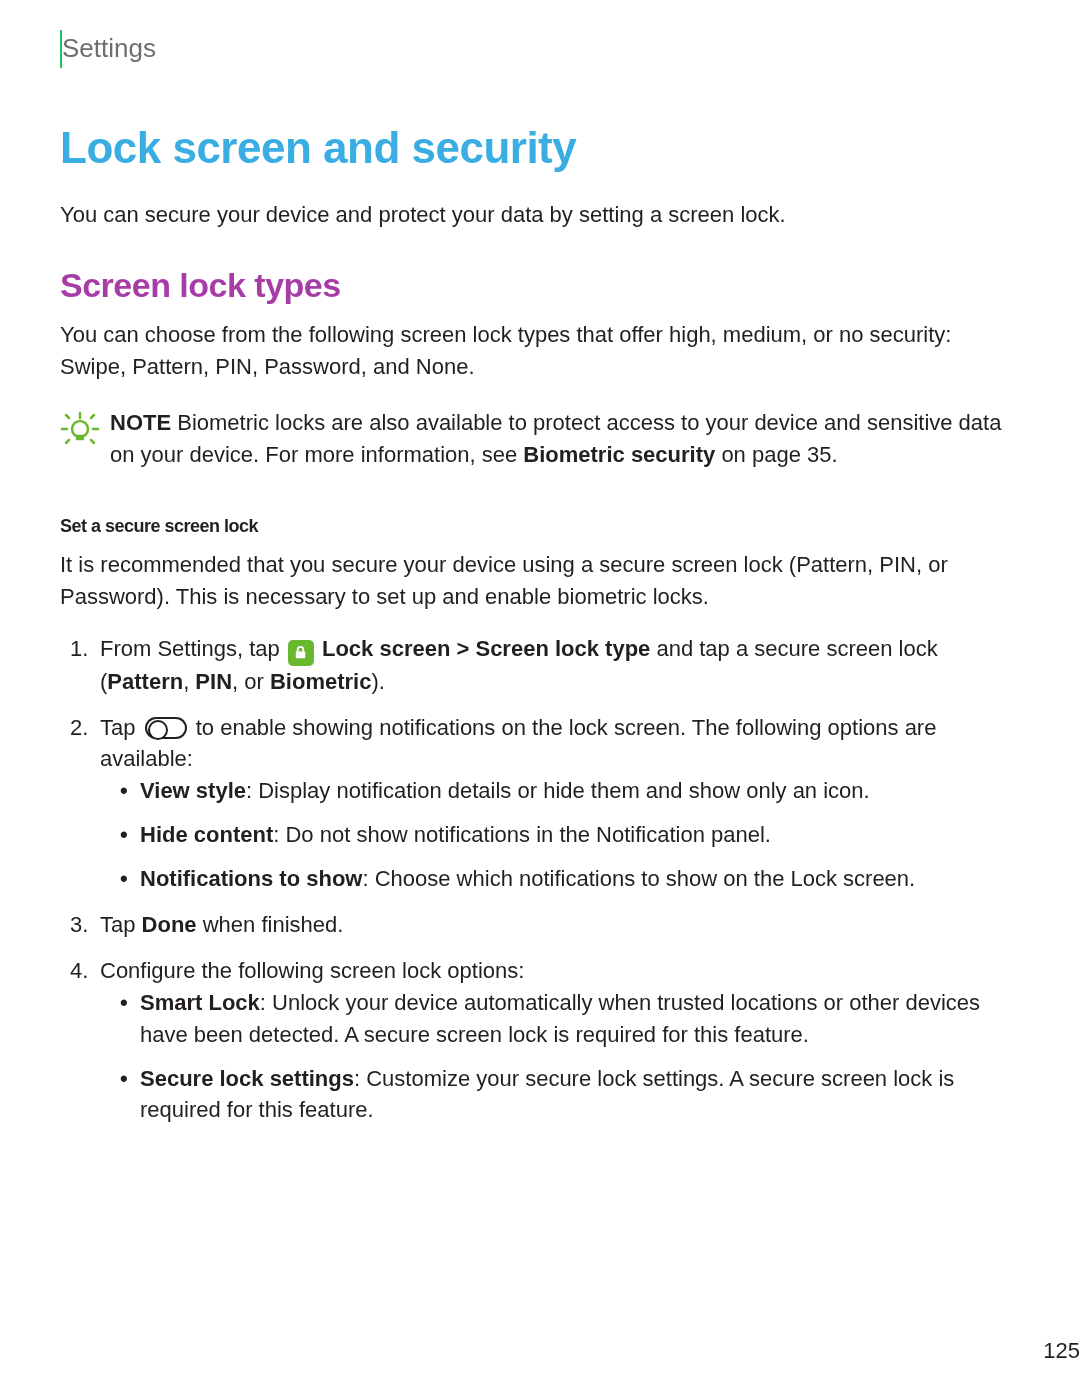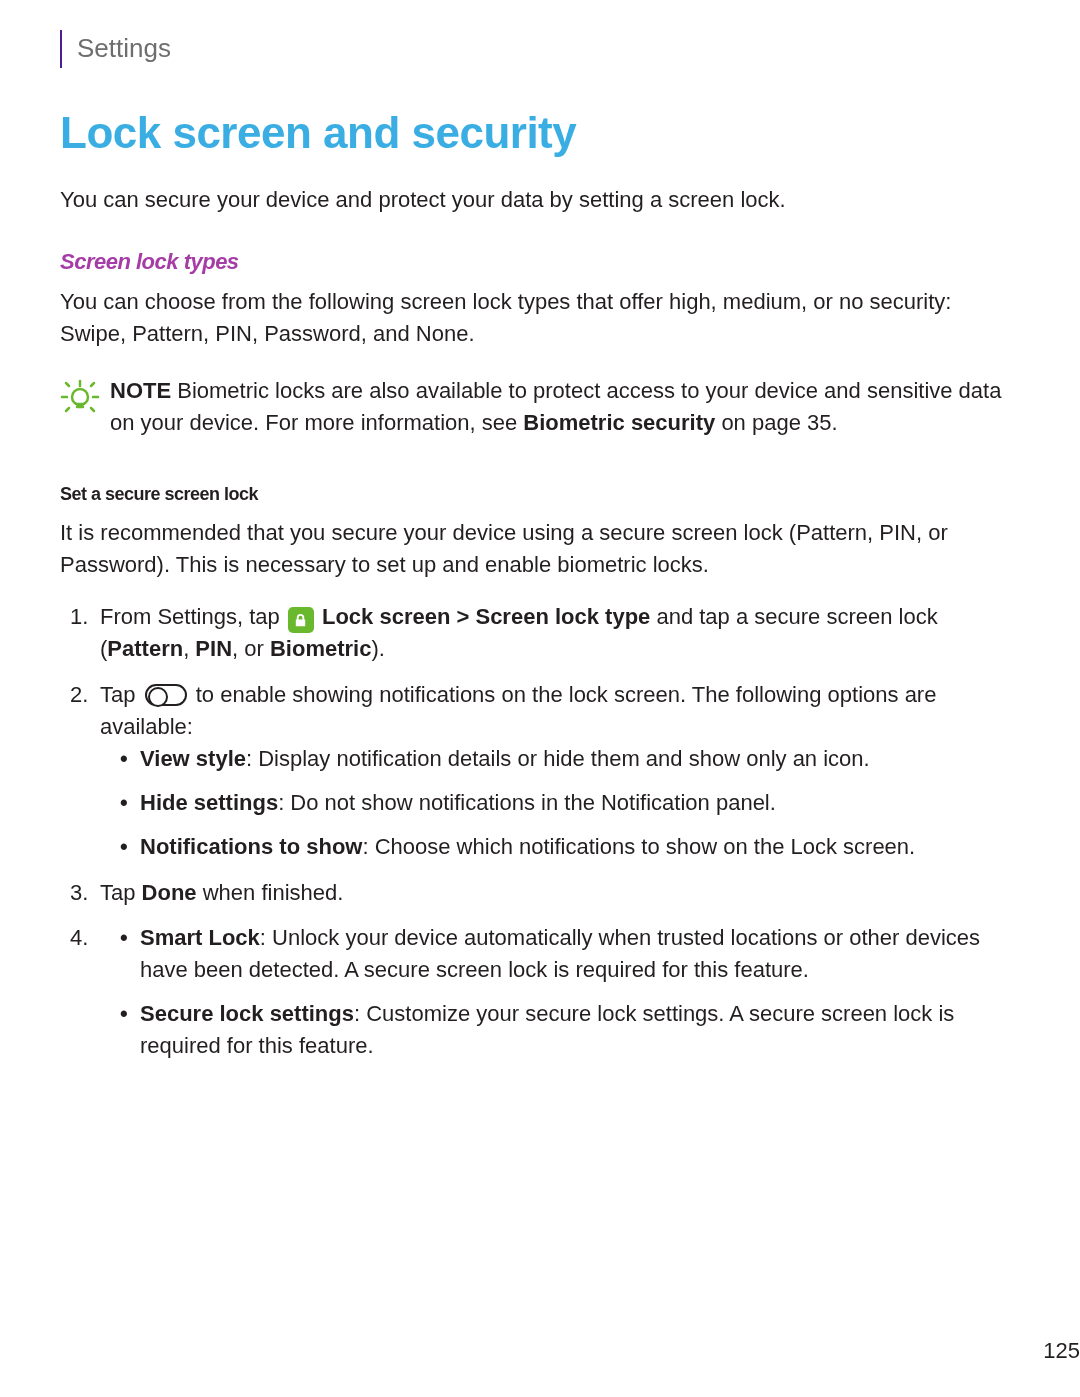--- a/index.html
+++ b/index.html
@@ -7,44 +7,42 @@
       font-family: Arial, Helvetica, sans-serif;
       color: #231f20;
       font-size: 22px;
       line-height: 1.45;
       width: 1080px;
       height: 1397px;
       padding: 30px 60px 40px 60px;
       position: relative;
     }
     .breadcrumb-wrap {
-      border-left: 2px solid #4c1d95;
-      padding-left: 15px;
-      margin-bottom: 33px;
+      border-left: 2px solid #22c55e;
+      margin-bottom: 48px;
     }
     .breadcrumb {
       font-size: 26px;
       color: #6e6e6e;
       font-weight: 300;
     }
     h1.page-title {
       font-size: 44px;
       font-weight: 700;
       color: #3aaee3;
       margin-bottom: 20px;
       letter-spacing: -0.5px;
     }
     .intro { margin-bottom: 30px; }
     h2.section {
-      font-size: 22px;
+      font-size: 34px;
       font-weight: 700;
       color: #a63ca6;
       margin-bottom: 8px;
       letter-spacing: -0.5px;
-      font-style: italic;
     }
     .section-desc { margin-bottom: 25px; }
     .note-block {
       display: flex;
       align-items: flex-start;
       gap: 10px;
       margin-bottom: 42px;
     }
     .note-icon { flex: 0 0 40px; margin-top: 2px; }
     .note-text { flex: 1; }
@@ -173,28 +171,29 @@
       <svg viewBox="0 0 16 16" width="15" height="15">
         <path fill="#fff" d="M4 7 V5 a4 4 0 0 1 8 0 V7 h1 v7 H3 V7 z M6 7 h4 V5 a2 2 0 0 0 -4 0 z"></path>
       </svg>
     </span>
     <span class="bold">Lock screen &gt; Screen lock type</span><span> and tap a secure screen lock (</span><span class="bold">Pattern</span><span>, </span><span class="bold">PIN</span><span>, or </span><span class="bold">Biometric</span><span>).</span>
   </li>
   <li>
     <span>Tap </span><span class="toggle"></span><span> to enable showing notifications on the lock screen. The following options are available:</span>
     <ul class="bullets">
       <li><span class="bold">View style</span><span>: Display notification details or hide them and show only an icon.</span></li>
-      <li><span class="bold">Hide settings</span><span>: Do not show notifications in the Notification panel.</span></li>
+      <li><span class="bold">Hide content</span><span>: Do not show notifications in the Notification panel.</span></li>
       <li><span class="bold">Notifications to show</span><span>: Choose which notifications to show on the Lock screen.</span></li>
     </ul>
   </li>
   <li>
     <span>Tap </span><span class="bold">Done</span><span> when finished.</span>
   </li>
   <li>
+    <span>Configure the following screen lock options:</span>
     <ul class="bullets">
       <li><span class="bold">Smart Lock</span><span>: Unlock your device automatically when trusted locations or other devices have been detected. A secure screen lock is required for this feature.</span></li>
       <li><span class="bold">Secure lock settings</span><span>: Customize your secure lock settings. A secure screen lock is required for this feature.</span></li>
     </ul>
   </li>
 </ol>
 
 <div class="page-number">125</div>
 
 </body></html>

